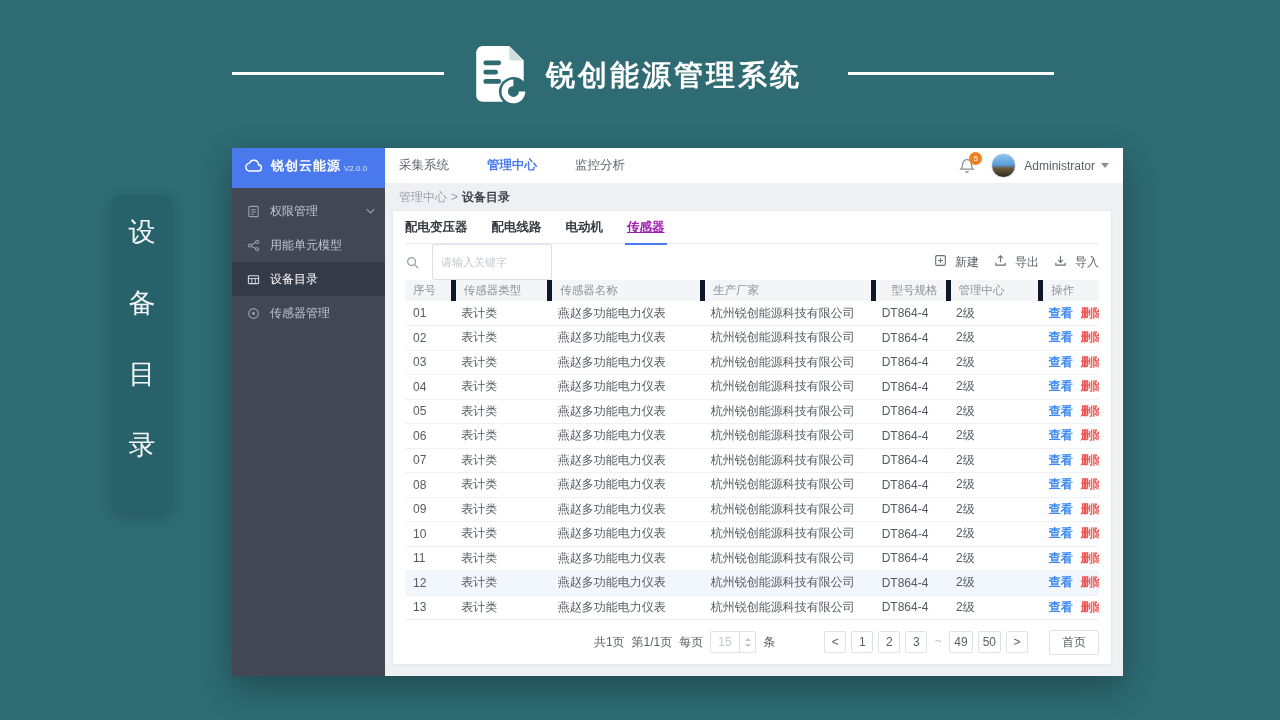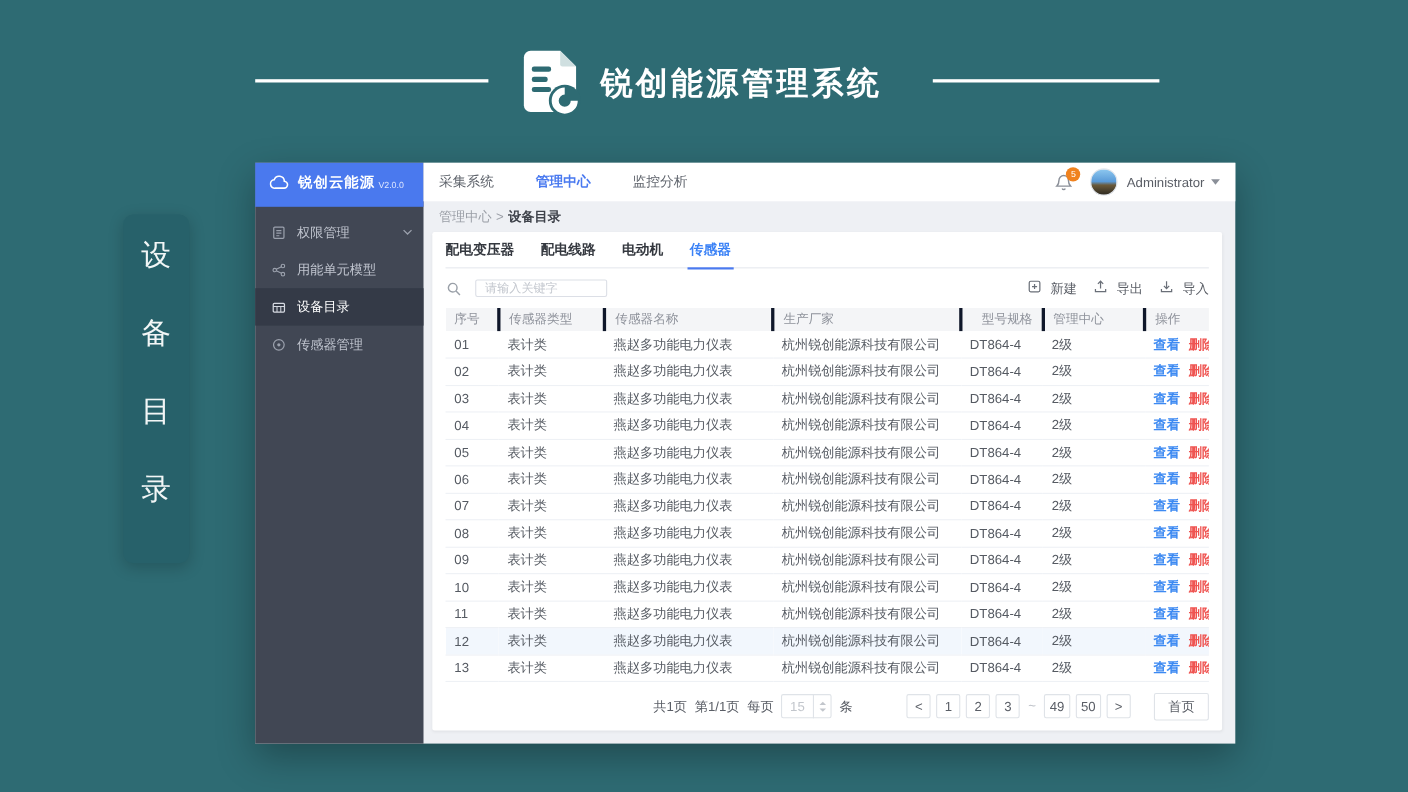--- a/index.html
+++ b/index.html
@@ -59,36 +59,36 @@
   .crumb-parent { color:#9a9ea6; cursor:pointer; }
   .crumb-sep { color:#9a9ea6; margin:0 4px; }
   .crumb-cur { color:#3e424a; font-weight:bold; }
 
   .panel { flex:1; margin:0 12px 12px 8px; background:#ffffff; border-radius:2px;
            box-shadow:0 1px 3px rgba(0,0,0,.06); padding:0 12px; display:flex; flex-direction:column; }
 
   .tabs { height:33px; display:flex; align-items:center; border-bottom:1px solid #e6e9ee; flex:none; }
   .tab { font-size:12.5px; font-weight:bold; color:#34383f; margin-right:24px; cursor:pointer;
          height:33px; line-height:33px; position:relative; }
-  .tab.active { color:#3b82f6; }
+  .tab.active { color:#a21caf;text-decoration:underline; }
   .tab.active::after { content:""; position:absolute; left:-2px; right:-2px; bottom:-1px; height:2px; background:#4a7af0; }
 
   .toolbar { height:36px; display:flex; align-items:center; flex:none; }
   .search-icon-wrap { color:#9aa0a8; display:flex; }
-  .search { width:120px; height:16px; border:1px solid #dcdfe6; border-radius:2px; margin-left:12px;
+  .search { width:120px; height:36px; border:1px solid #dcdfe6; border-radius:2px; margin-left:12px;
             font-size:11px; padding:0 8px; color:#5a5e66; outline:none; font-family:inherit; }
   .search::placeholder { color:#c4c8cf; }
   .tb-actions { margin-left:auto; display:flex; align-items:center; gap:15px; }
   .tb-btn { display:flex; align-items:flex-start; gap:8px; font-size:12px; color:#5a5e66; cursor:pointer;
             background:none; border:none; font-family:inherit; }
   .tb-btn .icon { display:flex; color:#6a6f78; }
 
   table.grid { width:100%; border-collapse:collapse; table-layout:fixed; flex:none; }
   .grid th { background:#f4f5f7; color:#8e929b; font-size:11.5px; font-weight:normal; text-align:left;
-             padding:3px 8px; height:18px; border-left:3px solid #0f172a; white-space:nowrap; overflow:hidden; }
+             padding:3px 8px; height:18px; border-left:5px solid #0f172a; white-space:nowrap; overflow:hidden; }
   .grid th:first-child { border-left:none; }
   .grid td { font-size:12px; color:#555a62; padding:0 8px; height:24.5px; border-bottom:1px solid #eef1f5;
              white-space:nowrap; overflow:hidden; }
   .grid tr.highlighted td { background:#f2f7fd; }
   .act-view { color:#3d8af2; font-weight:bold; margin-right:8px; cursor:pointer; }
   .act-del { color:#ef5350; font-weight:bold; cursor:pointer; }
 
   .pager { margin-top:auto; height:44px; display:flex; align-items:center; justify-content:flex-end;
            font-size:12px; color:#5a5e66; gap:7px; flex:none; }
   .pp-box { display:inline-flex; align-items:center; border:1px solid #dfe3e8; border-radius:2px;

